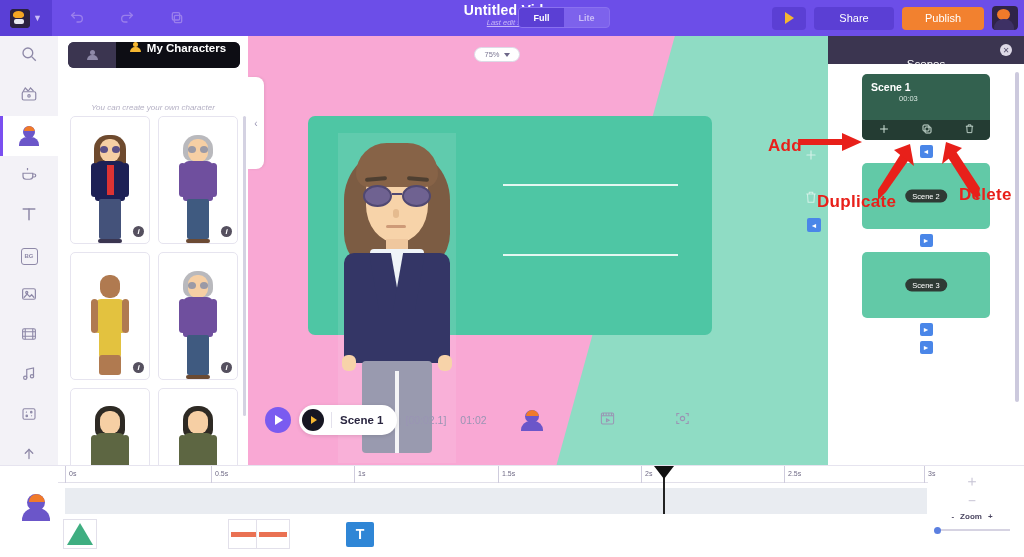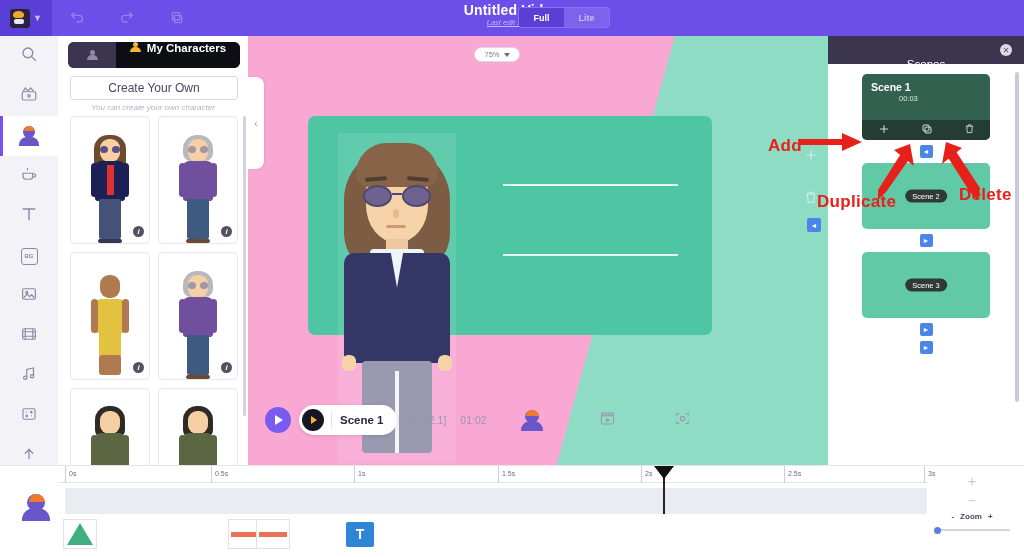--- a/index.html
+++ b/index.html
@@ -380,20 +380,28 @@
     <div class="title-wrap">
       <span class="vid-title">Untitled Video</span>
       <span class="vid-sub">Last edit saved</span>
     </div>
 
     <div class="mode-toggle">
       <div class="mode-seg active">Full</div>
       <div class="mode-seg">Lite</div>
     </div>
 
+    <div class="tb-right">
+      <div class="play-btn-top">
+        <div class="tri-y"></div>
+      </div>
+      <div class="share-btn">Share</div>
+      <div class="publish-btn">Publish</div>
+      <div class="avatar-top"></div>
+    </div>
   </div>
 
   <div class="rail">
     <div class="rail-item">
       <span>
         <svg width="18" height="18" viewBox="0 0 24 24" fill="none" stroke="#8e89a8" stroke-width="1.8">
             <circle cx="10.5" cy="10.5" r="6.5"></circle>
             <path d="M15.5 15.5 21 21"></path>
           </svg>
       </span>
@@ -490,21 +498,20 @@
       </div>
       <div class="seg-b">
         <span class="mini-user y">
             <i class="h"></i>
             <i class="b"></i>
           </span>
         <span class="lbl">My Characters</span>
       </div>
     </div>
 
-    <div class="create-btn">Create Your Own</div>
     <div class="create-hint">You can create your own character</div>
 
     <div class="char-grid">
 
       <div class="char-card">
         <div class="figure">
           <div class="f-hair" style="left:8px;top:4px;width:32px;height:42px;background:#6e4a2e;"></div>
           <div class="f-head"></div>
           <div class="f-glass">
               <i class="l"></i>

